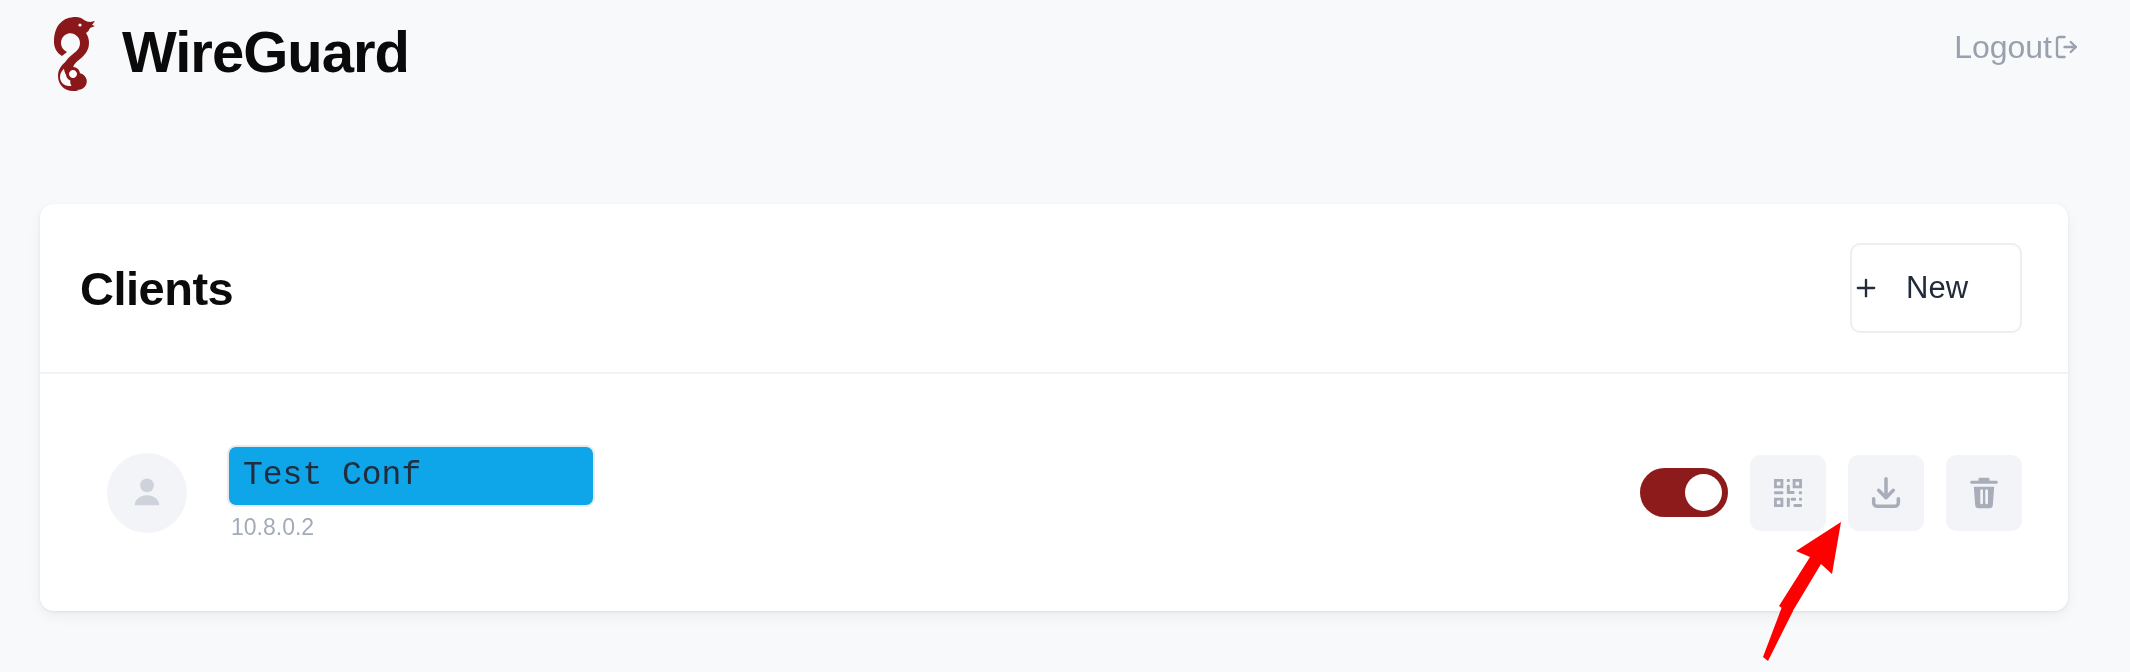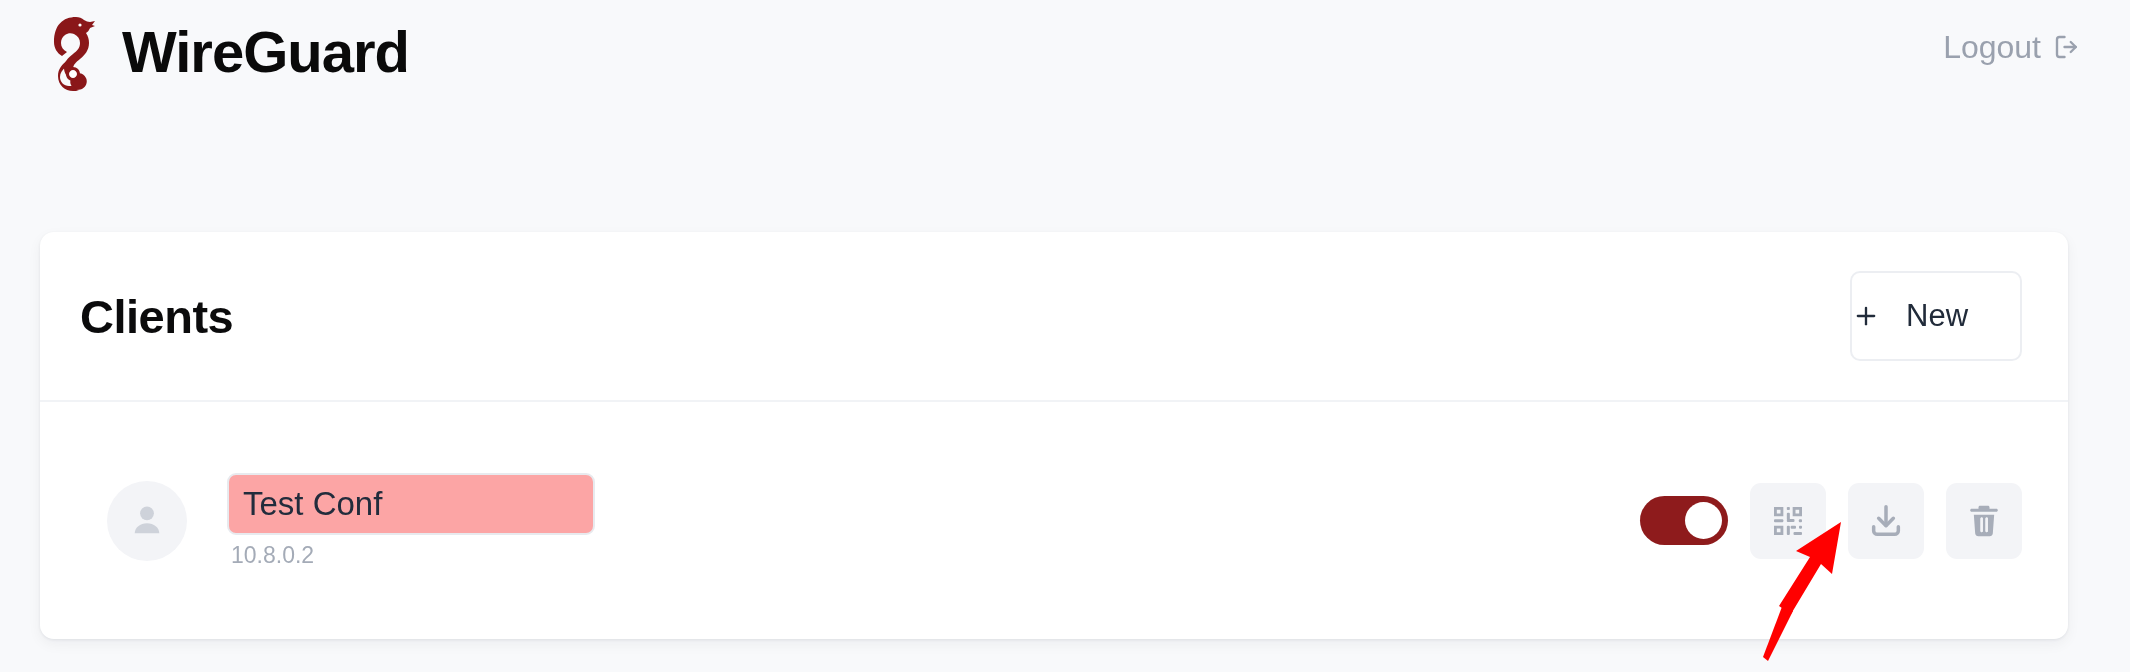--- a/index.html
+++ b/index.html
@@ -47,36 +47,35 @@
     font-weight: 700;
     color: #0a0a0a;
     letter-spacing: -1px;
     line-height: 1;
     white-space: nowrap;
   }
 
   .logout-link {
     display: flex;
     align-items: center;
-    gap: 11px;
     height: 78px;
     color: #9aa1ae;
     font-size: 32px;
     font-weight: 400;
     cursor: pointer;
     padding-right: 6px;
   }
 
   .logout-icon { width: 30px; height: 30px; display: block; }
 
   
   .clients-card {
     position: absolute;
     left: 40px;
-    top: 232px;
+    top: 204px;
     width: 2028px;
     background: #ffffff;
     border-radius: 14px;
     box-shadow: 0 1px 3px rgba(16,24,40,0.07), 0 5px 14px rgba(16,24,40,0.05);
     overflow: hidden;
   }
 
   .card-header {
     height: 170px;
     display: flex;
@@ -136,23 +135,23 @@
     display: flex;
     flex-direction: column;
     gap: 7px;
   }
 
   .client-name-input {
     width: 368px;
     height: 62px;
     border: 2px solid #e8eaee;
     border-radius: 9px;
-    background: #fca5a5;
+    background: #0ea5e9;
     font-size: 33px;
-    font-family: Liberation Sans, sans-serif;
+    font-family: Liberation Mono, monospace;
     color: #222c3c;
     padding: 0 14px;
     outline: none;
   }
 
   .client-address {
     font-size: 23px;
     color: #a4abb7;
     padding-left: 4px;
   }

